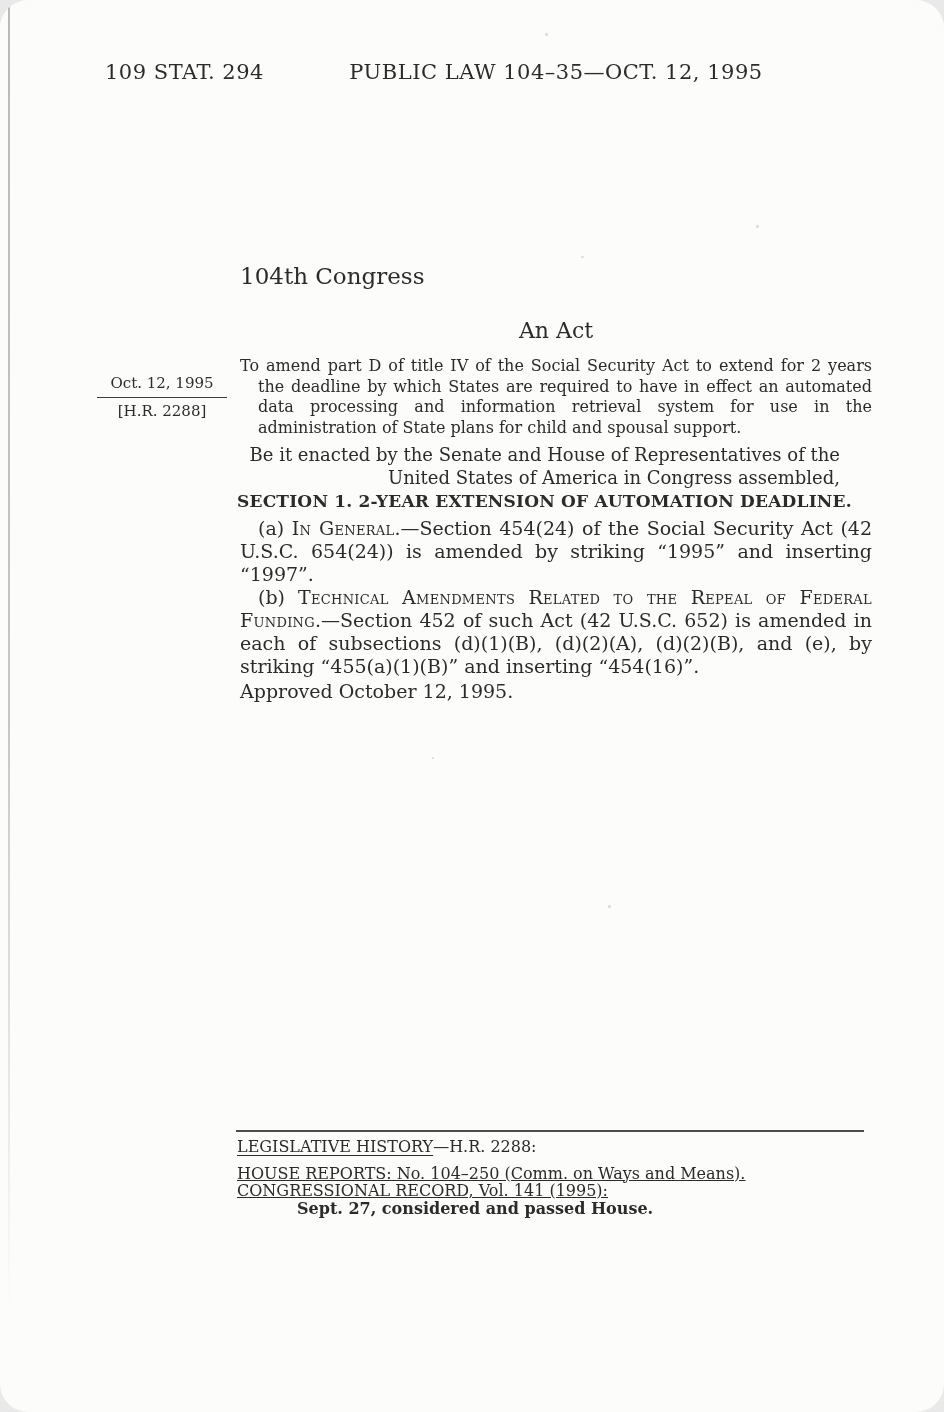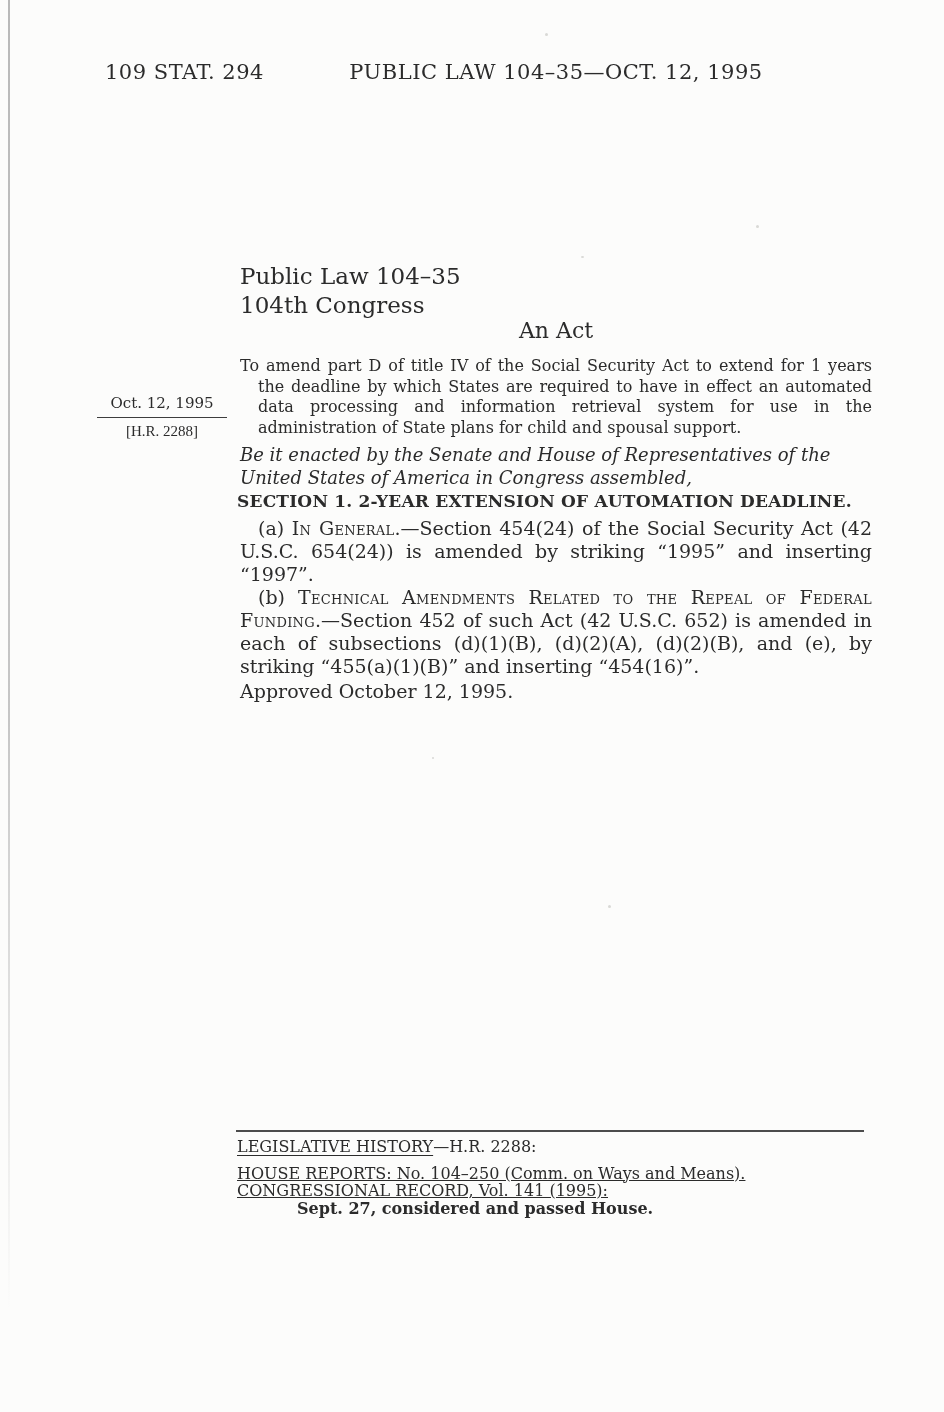--- a/index.html
+++ b/index.html
@@ -9,20 +9,21 @@
     font-family: "DejaVu Serif", "Liberation Serif", serif;
   }
   .page {
     position: relative;
     width: 944px;
     height: 1412px;
     margin: 0 auto;
     background: #fcfcfb;
     color: #2b2b2b;
     overflow: hidden;
+    border-radius: 28px;
   }
   
   .scan-edge {
     position: absolute;
     left: 8px;
     top: 0;
     width: 2px;
     height: 1310px;
     background: linear-gradient(to bottom, #b9b9b9 0%, #c6c6c6 55%, rgba(200,200,200,0) 100%);
   }
@@ -75,25 +76,23 @@
     left: 97px;
     top: 374px;
     width: 130px;
     text-align: center;
     font-size: 15px;
     line-height: 19px;
   }
   .sidenote-date {
     border-bottom: 1.5px solid #3d3d3d;
     padding-bottom: 4px;
-    margin-top: 20px;
   }
   .sidenote-bill {
     padding-top: 4px;
-    font-family: Liberation Serif, serif;
   }
 
   
   .preamble {
     position: absolute;
     left: 240px;
     top: 356px;
     width: 632px;
     font-size: 16px;
     line-height: 20.5px;
@@ -102,22 +101,21 @@
     text-indent: -18px;
     box-sizing: border-box;
   }
 
   
   .enacting-clause {
     position: absolute;
     left: 240px;
     top: 443px;
     width: 600px;
-    text-align: left;
-    font-style: italic;
+    text-align: right;
     font-size: 18px;
     line-height: 23px;
   }
 
   .section-heading {
     position: absolute;
     left: 237px;
     top: 491px;
     width: 635px;
     font-weight: bold;
@@ -188,32 +186,31 @@
   <div class="speck" style="left:756px;top:225px;width:3px;height:3px;"></div>
   <div class="speck" style="left:581px;top:256px;width:3px;height:2px;"></div>
   <div class="speck" style="left:608px;top:905px;width:3px;height:3px;"></div>
   <div class="speck" style="left:432px;top:757px;width:2px;height:2px;"></div>
 
   <div class="stat-number">109 STAT. 294</div>
 
   <div class="running-title">PUBLIC LAW 104–35—OCT. 12, 1995</div>
 
   <div class="law-title">
-    <div>Public Law 104–35</div>
     <div>104th Congress</div>
   </div>
 
   <div class="act-heading">An Act</div>
 
   <div class="sidenotes">
     <div class="sidenote-date">Oct. 12, 1995</div>
     <div class="sidenote-bill">[H.R. 2288]</div>
   </div>
 
-  <div class="preamble">To amend part D of title IV of the Social Security Act to extend for 1 years the deadline by which States are required to have in effect an automated data processing and information retrieval system for use in the administration of State plans for child and spousal support.</div>
+  <div class="preamble">To amend part D of title IV of the Social Security Act to extend for 2 years the deadline by which States are required to have in effect an automated data processing and information retrieval system for use in the administration of State plans for child and spousal support.</div>
 
   <div class="enacting-clause">Be it enacted by the Senate and House of Representatives of the United States of America in Congress assembled,</div>
 
   <div class="section-heading">SECTION 1. 2-YEAR EXTENSION OF AUTOMATION DEADLINE.</div>
 
   <div class="section-body">
     <p><span>(a) </span><span class="sc">In General</span><span>.—Section 454(24) of the Social Security Act (42 U.S.C. 654(24)) is amended by striking “1995” and inserting “1997”.</span></p>
     <p><span>(b) </span><span class="sc">Technical Amendments Related to the Repeal of Federal Funding</span><span>.—Section 452 of such Act (42 U.S.C. 652) is amended in each of subsections (d)(1)(B), (d)(2)(A), (d)(2)(B), and (e), by striking “455(a)(1)(B)” and inserting “454(16)”.</span></p>
   </div>
 

